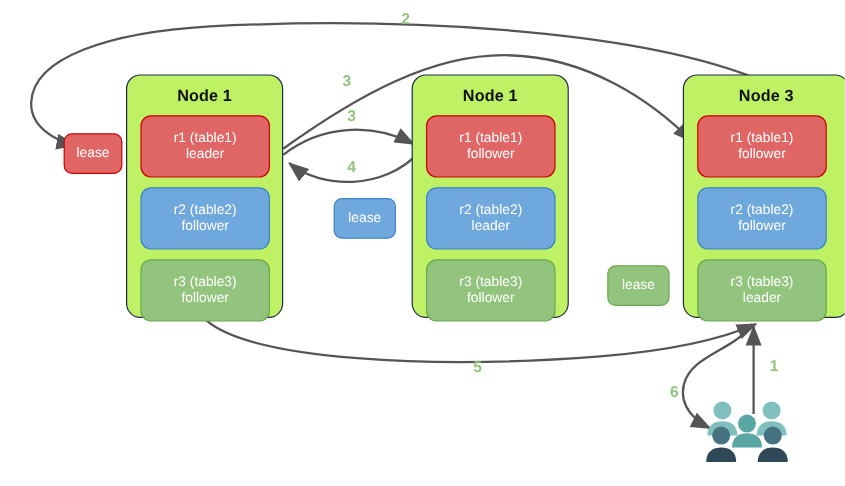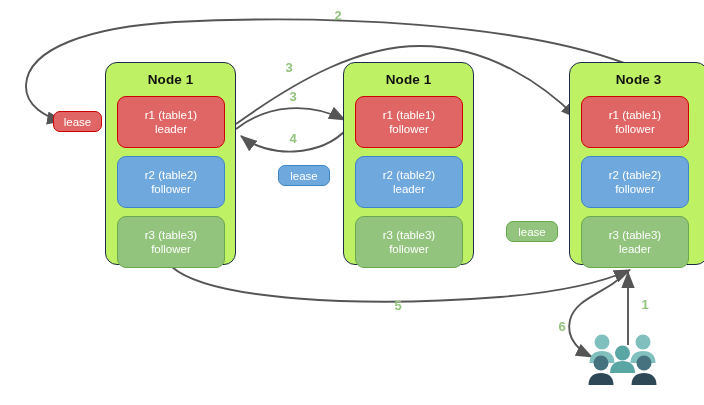--- a/index.html
+++ b/index.html
@@ -74,21 +74,21 @@
   }
   .lease {
     position: absolute;
     box-sizing: border-box;
     border-radius: 7px;
     display: flex;
     align-items: center;
     justify-content: center;
     color: #ffffff;
     font-size: 11.5px;
-    height: 21px;
+    height: 34px;
   }
   .lease-red {
     background: #e06666;
     border: 1.6px solid #cc0000;
   }
   .lease-blue {
     background: #6fa8dc;
     border: 1.6px solid #3d85c6;
   }
   .lease-green {

